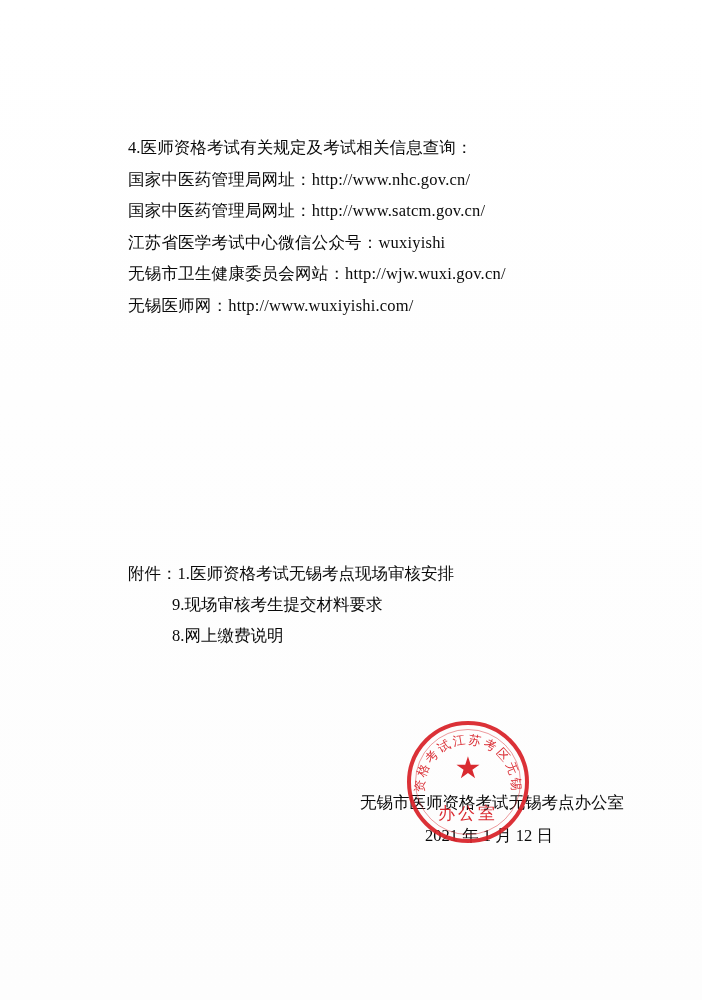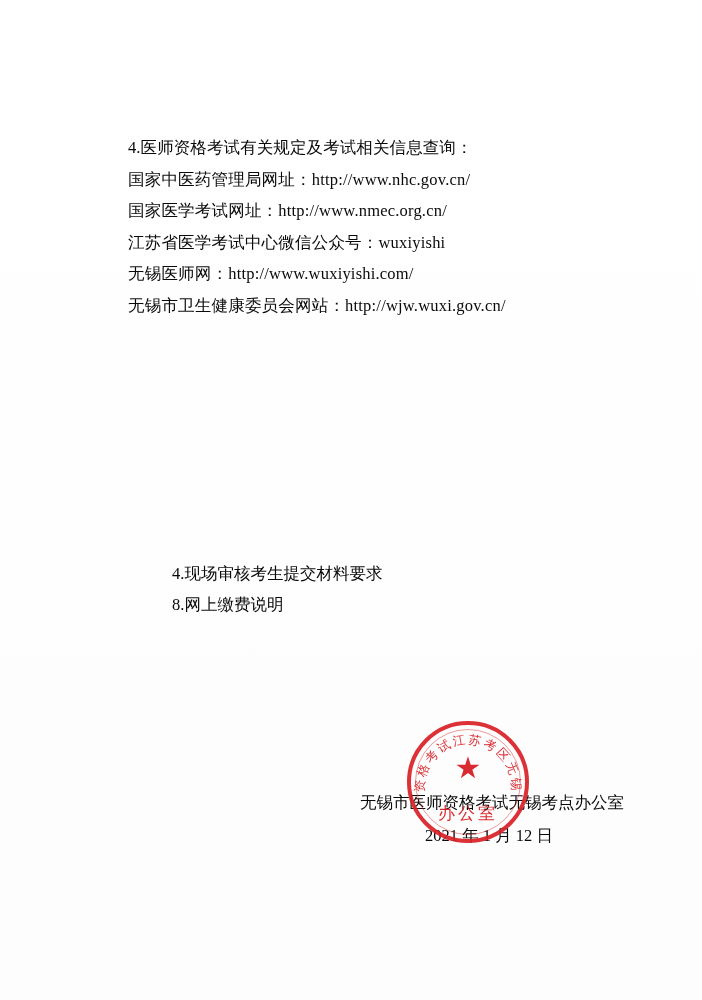--- a/index.html
+++ b/index.html
@@ -96,28 +96,29 @@
   }
 </style>
 </head>
 <body>
 
 <div class="page">
 
   <div class="body-block">
     <div class="line first">4.医师资格考试有关规定及考试相关信息查询：</div>
     <div class="line">国家中医药管理局网址：http://www.nhc.gov.cn/</div>
-    <div class="line">国家医学考试网址：http://www.nmec.org.cn/</div>
+    <div class="line">国家中医药管理局网址：http://www.satcm.gov.cn/</div>
     <div class="line">江苏省医学考试中心微信公众号：wuxiyishi</div>
+    <div class="line">无锡市卫生健康委员会网站：http://wjw.wuxi.gov.cn/</div>
     <div class="line">无锡医师网：http://www.wuxiyishi.com/</div>
-    <div class="line">无锡市卫生健康委员会网站：http://wjw.wuxi.gov.cn/</div>
   </div>
 
   <div class="attach-block">
-    <div class="attach-line indent">4.现场审核考生提交材料要求</div>
+    <div class="attach-line">附件：1.医师资格考试无锡考点现场审核安排</div>
+    <div class="attach-line indent">9.现场审核考生提交材料要求</div>
     <div class="attach-line indent">8.网上缴费说明</div>
   </div>
 
   <div class="signature">
     <div class="sig-org">无锡市医师资格考试无锡考点办公室</div>
     <div class="sig-date">2021 年 1 月 12 日</div>
   </div>
 
   <div class="seal">
     <svg width="128" height="128" viewBox="0 0 128 128" xmlns="http://www.w3.org/2000/svg">

